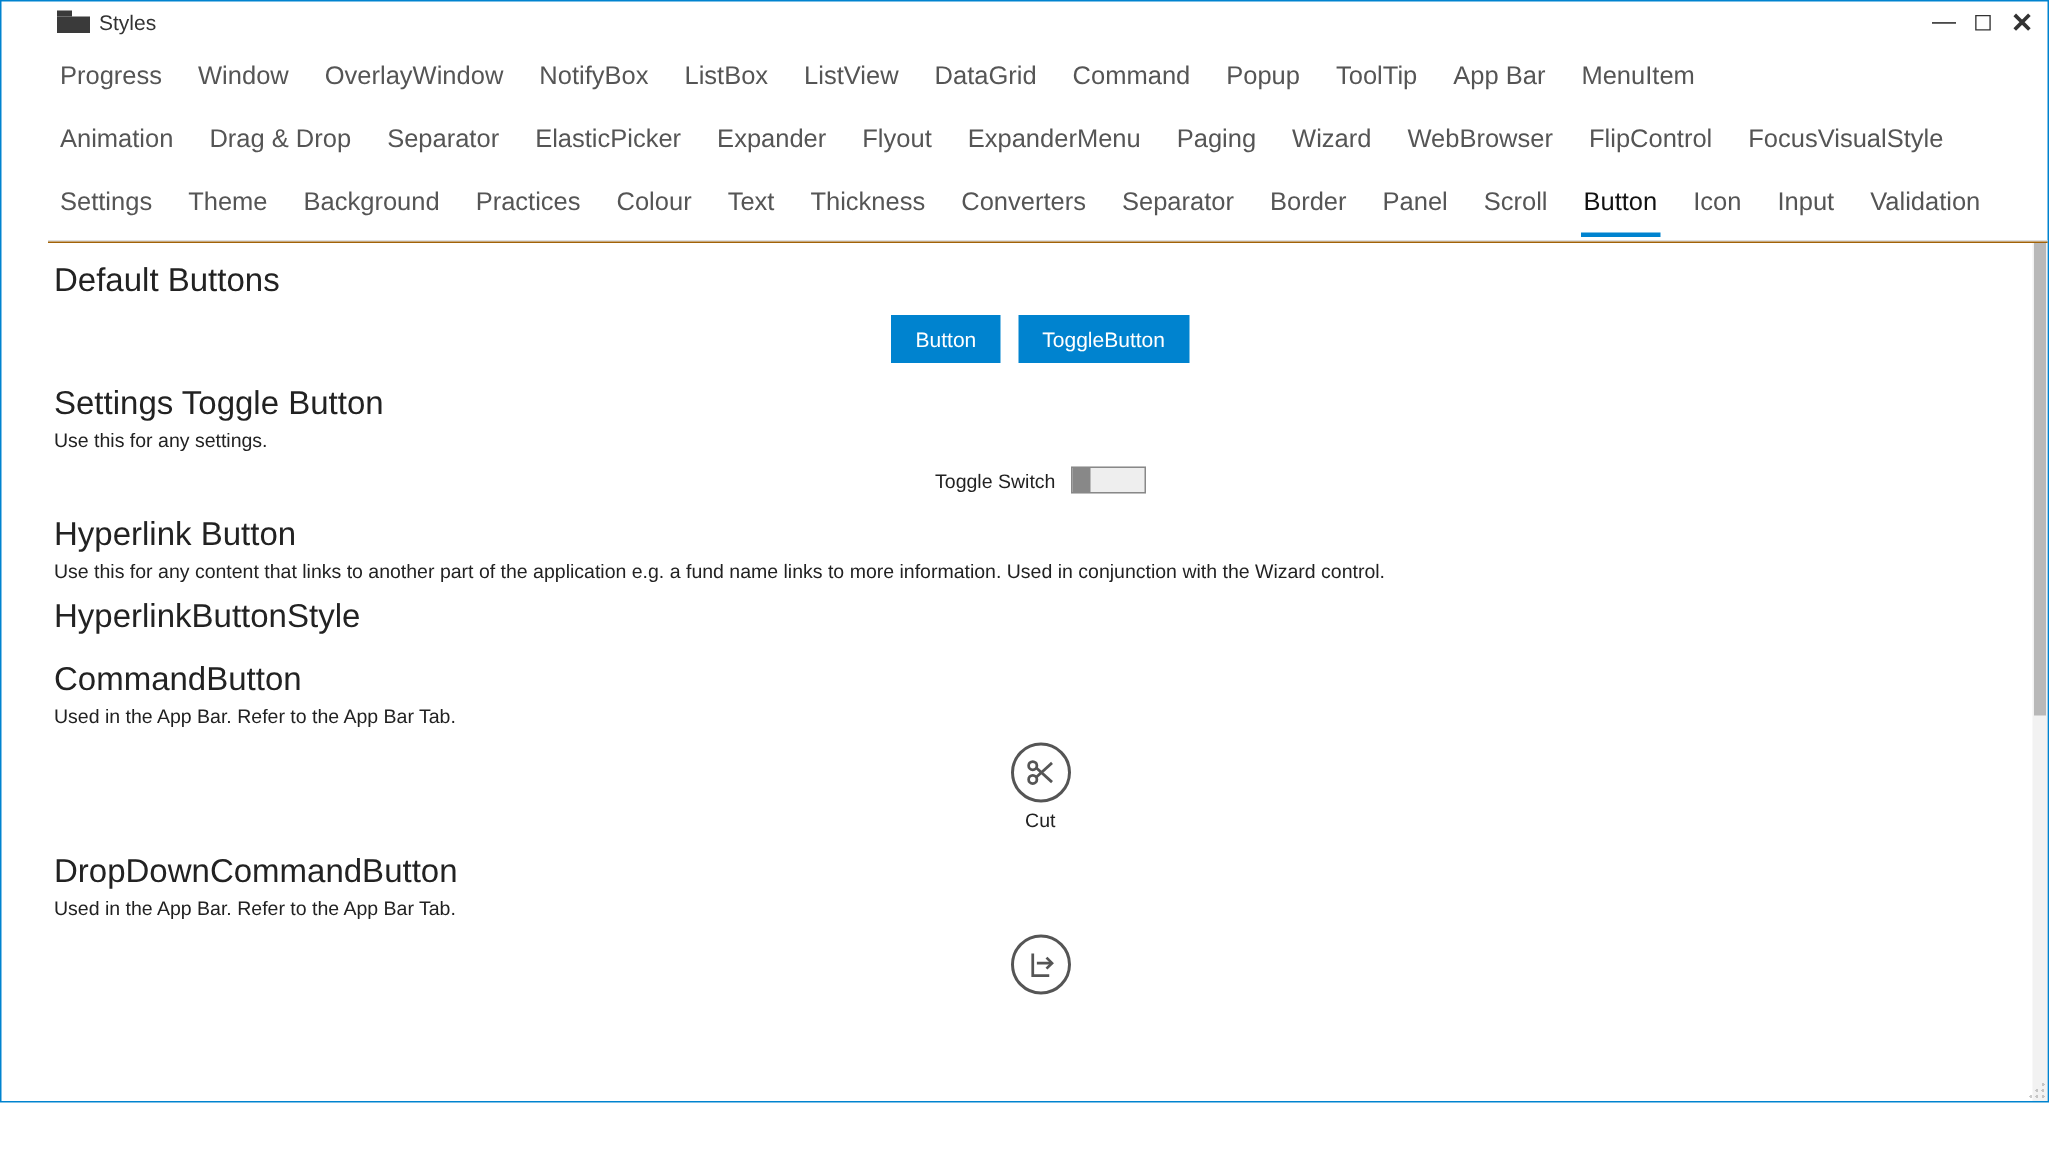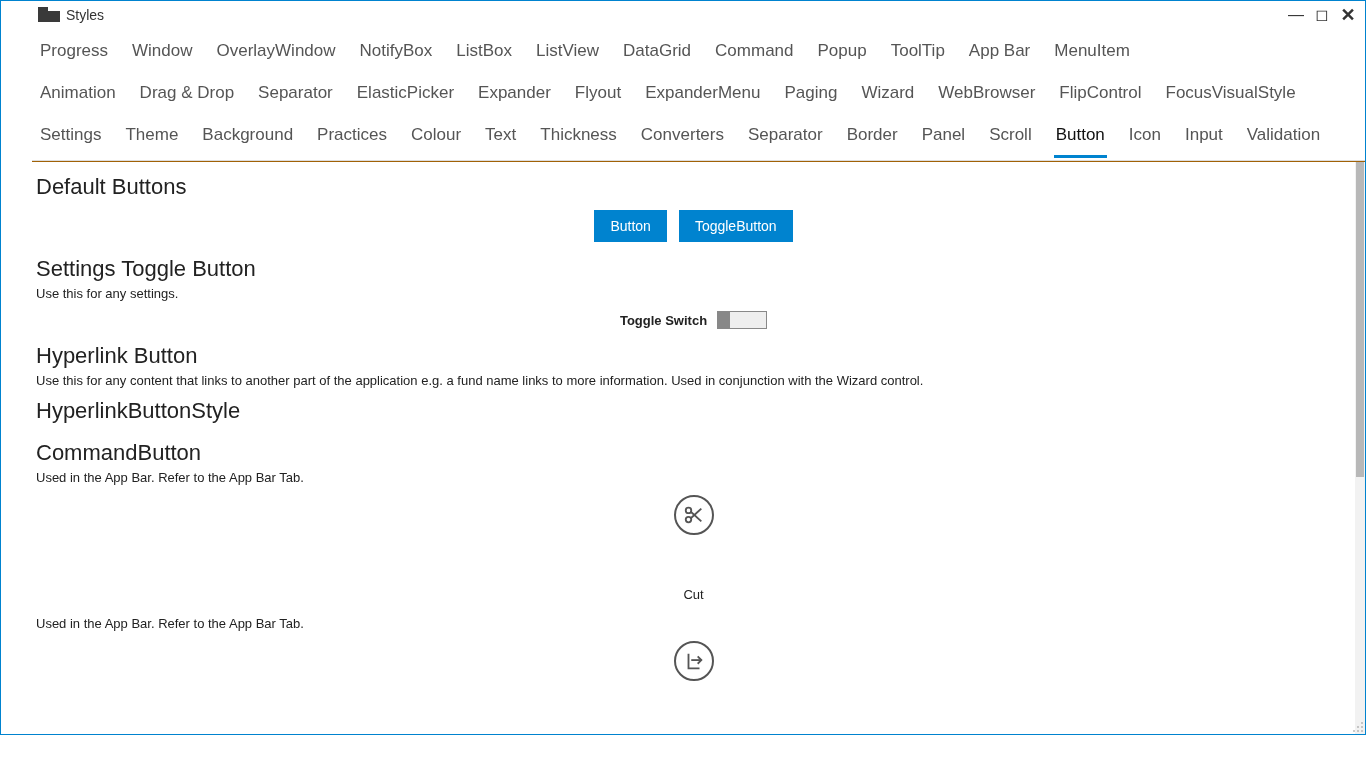--- a/index.html
+++ b/index.html
@@ -93,31 +93,31 @@
   h2.sect {
     font-size: 22px; font-weight: 400; margin: 6px 0 4px 0; color: #222;
   }
   .desc { font-size: 13px; margin: 2px 0 10px 0; }
   .btn-row { display: flex; gap: 12px; justify-content: center; margin: 10px 0 14px 0; }
   .btn {
     background: #0083cf; color: #fff; border: none;
     padding: 8px 16px; font-size: 14px; cursor: pointer;
   }
   .toggle-row { display: flex; justify-content: center; align-items: center; gap: 10px; margin: 8px 0 14px 0; }
-  .toggle-label { font-size: 13px; font-weight: 700; }
+  .toggle-label { font-size: 13px; font-weight: 400; }
   .switch {
     width: 50px; height: 18px; border: 1px solid #888; background: #eee; position: relative;
   }
   .switch .knob {
     position: absolute; left: 0; top: 0; bottom: 0; width: 12px; background: #888;
   }
   .hyperlink-style {
     font-size: 22px; text-align: left; margin: 10px 0 16px 0;
   }
-  .cmd-col { display: flex; flex-direction: column; align-items: center; margin: 8px 0 14px 0; gap: 48px; }
+  .cmd-col { display: flex; flex-direction: column; align-items: center; margin: 8px 0 14px 0; }
   .cmd-circle {
     width: 40px; height: 40px; border: 2px solid #555; border-radius: 50%;
     display: flex; align-items: center; justify-content: center;
   }
   .cmd-label { font-size: 13px; margin-top: 4px; }
 </style>
 </head>
 <body>
 
 <div class="window">
@@ -205,20 +205,21 @@
           <svg width="22" height="22" viewBox="0 0 24 24" fill="none" stroke="#555" stroke-width="2">
             <circle cx="6" cy="7" r="3"></circle>
               <circle cx="6" cy="17" r="3"></circle>
             <line x1="8.5" y1="8.5" x2="20" y2="19"></line>
               <line x1="8.5" y1="15.5" x2="20" y2="5"></line>
           </svg>
         </span>
         <span class="cmd-label">Cut</span>
       </div>
 
+      <h2 class="sect">DropDownCommandButton</h2>
       <div class="desc">Used in the App Bar. Refer to the App Bar Tab.</div>
       <div class="cmd-col">
         <span class="cmd-circle">
           <svg width="22" height="22" viewBox="0 0 24 24" fill="none" stroke="#555" stroke-width="2">
             <path d="M6 4 L6 20 L18 20" fill="none"></path>
             <line x1="9" y1="11" x2="20" y2="11"></line>
             <polyline points="16,7 20,11 16,15" fill="none"></polyline>
           </svg>
         </span>
 

